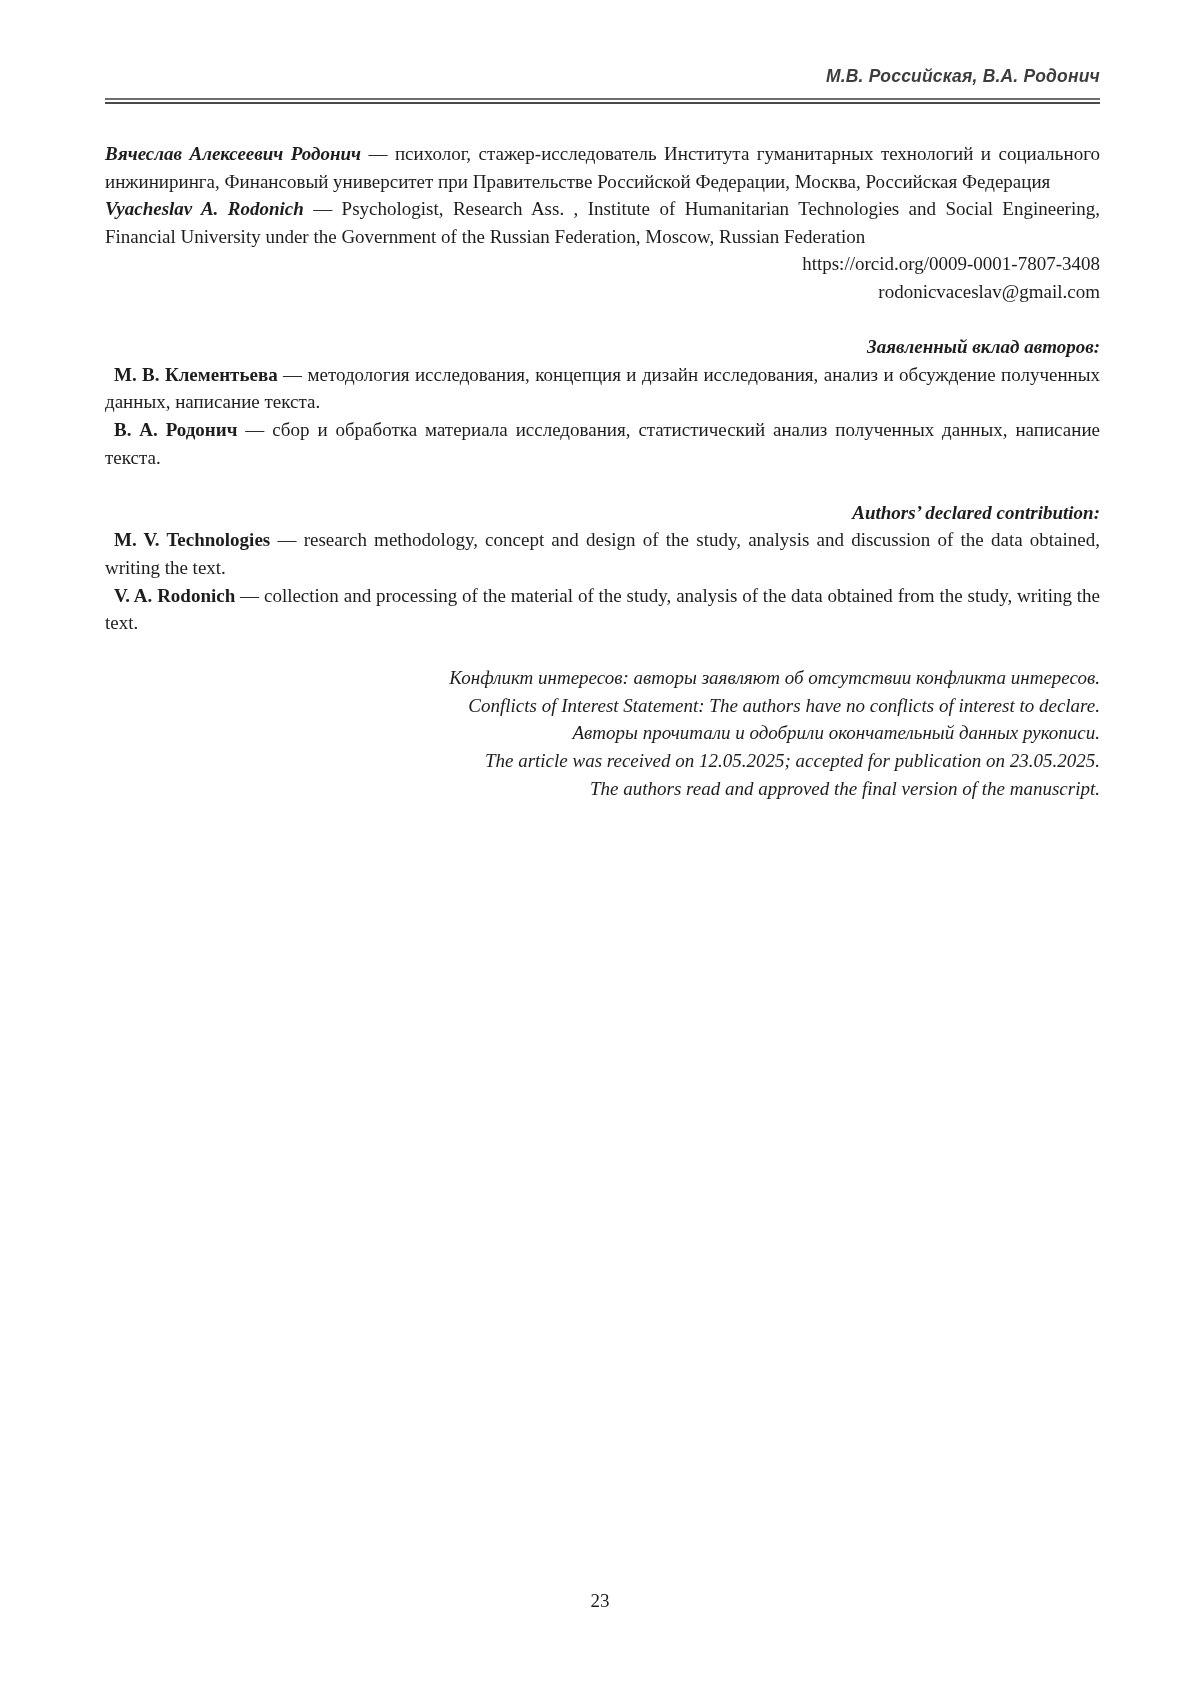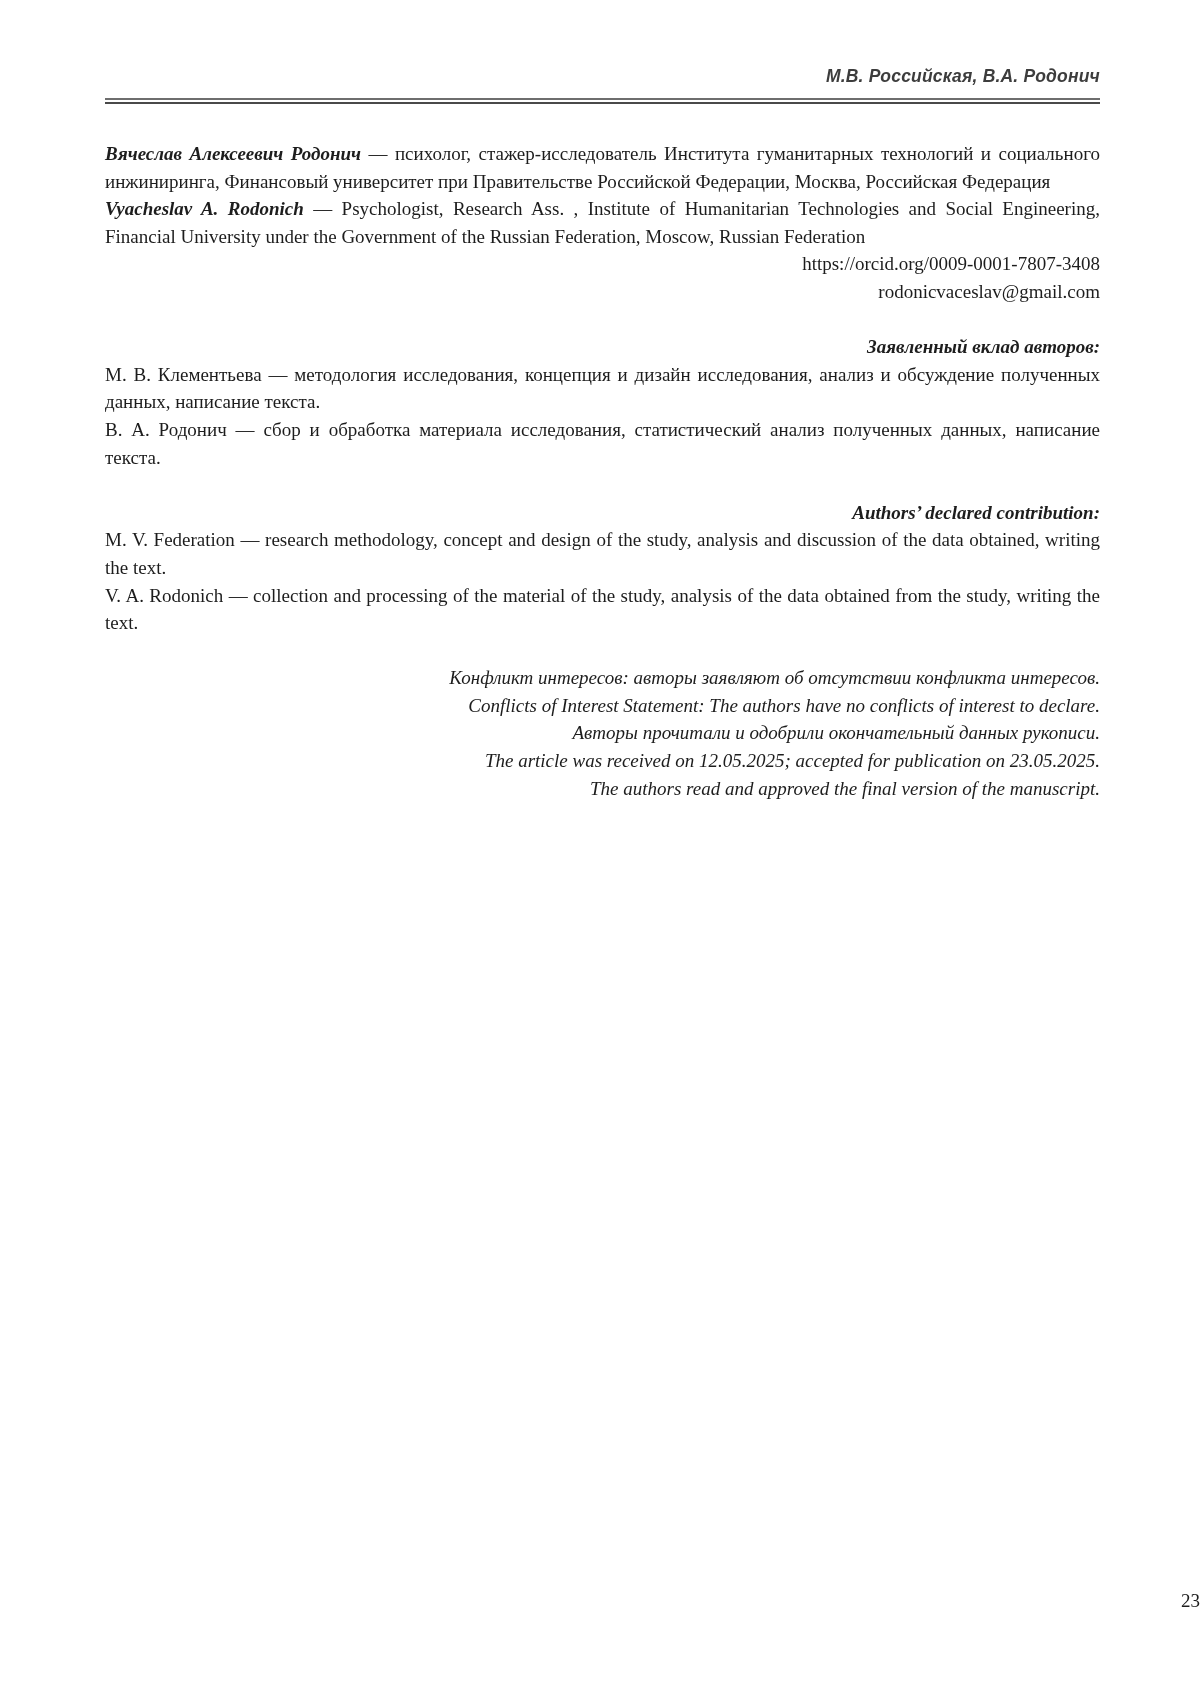--- a/index.html
+++ b/index.html
@@ -33,29 +33,29 @@
   .double-rule {
     margin-top: 11px;
     height: 2px;
     border-top: 2.5px solid #6e6e6e;
     border-bottom: 2.5px solid #4a4a4a;
   }
   .body-text { margin-top: 36px; font-size: 19px; line-height: 27.6px; }
   p { margin: 0; text-align: justify; }
   .sec-gap { margin-top: 27.6px; }
   .bi { font-weight: bold; font-style: italic; }
-  .b  { font-weight: normal; }
+  .b  { font-weight: bold; margin-left: 9px; }
   .it { font-style: italic; }
   .plain-line { text-align: right; }
   .page-number {
     position: absolute;
     left: 0;
     top: 1590px;
     width: 1200px;
-    text-align: right;
+    text-align: center;
     font-size: 19px;
     color: #1d1d1d;
   }
 </style>
 </head>
 <body>
 
 <div class="page">
   <div class="content">
 
@@ -67,21 +67,21 @@
       <p><span class="bi">Вячеслав Алексеевич Родонич</span><span> — психолог, стажер-исследователь Института гуманитарных технологий и социального инжиниринга, Финансовый университет при Правительстве Российской Федерации, Москва, Российская Федерация</span></p>
       <p><span class="bi">Vyacheslav A. Rodonich</span><span> — Psychologist, Research Ass. , Institute of Humanitarian Technologies and Social Engineering, Financial University under the Government of the Russian Federation, Moscow, Russian Federation</span></p>
       <p class="plain-line">https://orcid.org/0009-0001-7807-3408</p>
       <p class="plain-line">rodonicvaceslav@gmail.com</p>
 
       <p class="sec-gap bi plain-line">Заявленный вклад авторов:</p>
       <p><span class="b">М. В. Клементьева</span><span> — методология исследования, концепция и дизайн исследования, анализ и обсужде­ние полученных данных, написание текста.</span></p>
       <p><span class="b">В. А. Родонич</span><span> — сбор и обработка материала исследования, статистический анализ полученных данных, написание текста.</span></p>
 
       <p class="sec-gap bi plain-line">Authors’ declared contribution:</p>
-      <p><span class="b">M. V. Federation</span><span> — research methodology, concept and design of the study, analysis and discussion of the data obtained, writing the text.</span></p>
+      <p><span class="b">M. V. Technologies</span><span> — research methodology, concept and design of the study, analysis and discussion of the data obtained, writing the text.</span></p>
       <p><span class="b">V. A. Rodonich</span><span> — collection and processing of the material of the study, analysis of the data obtained from the study, writing the text.</span></p>
 
       <p class="sec-gap it plain-line">Конфликт интересов: авторы заявляют об отсутствии конфликта интересов.</p>
       <p class="it plain-line">Conflicts of Interest Statement: The authors have no conflicts of interest to declare.</p>
 
       <p class="it plain-line">Авторы прочитали и одобрили окончательный данных рукописи.</p>
       <p class="it plain-line">The article was received on 12.05.2025; accepted for publication on 23.05.2025.</p>
       <p class="it plain-line">The authors read and approved the final version of the manuscript.</p>
 
     </div>

